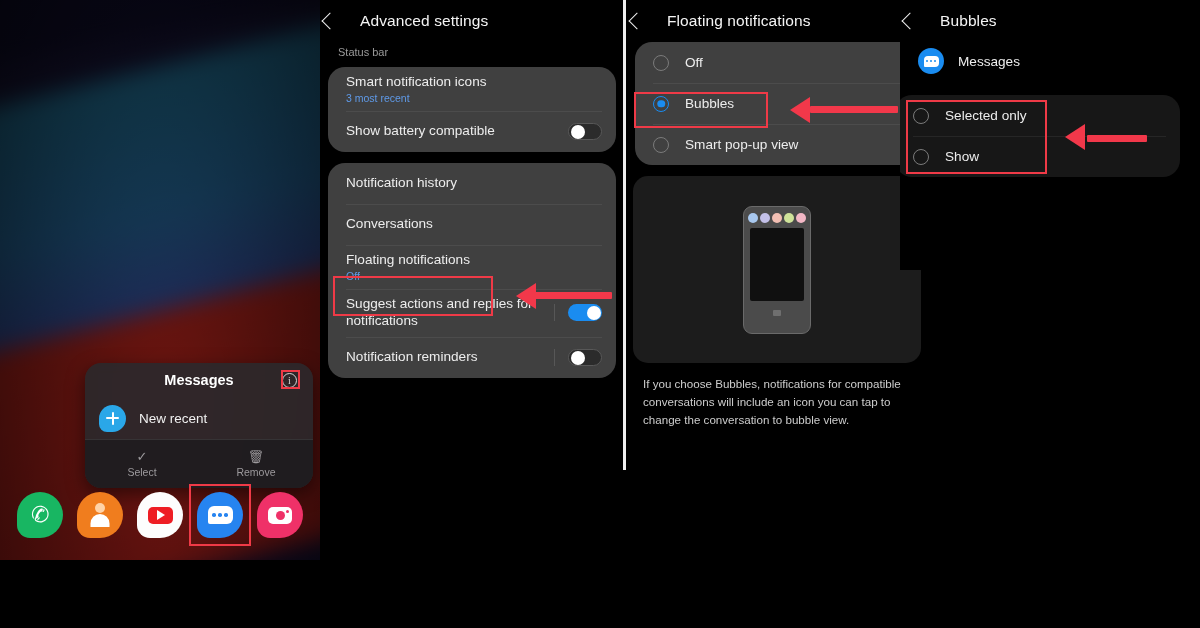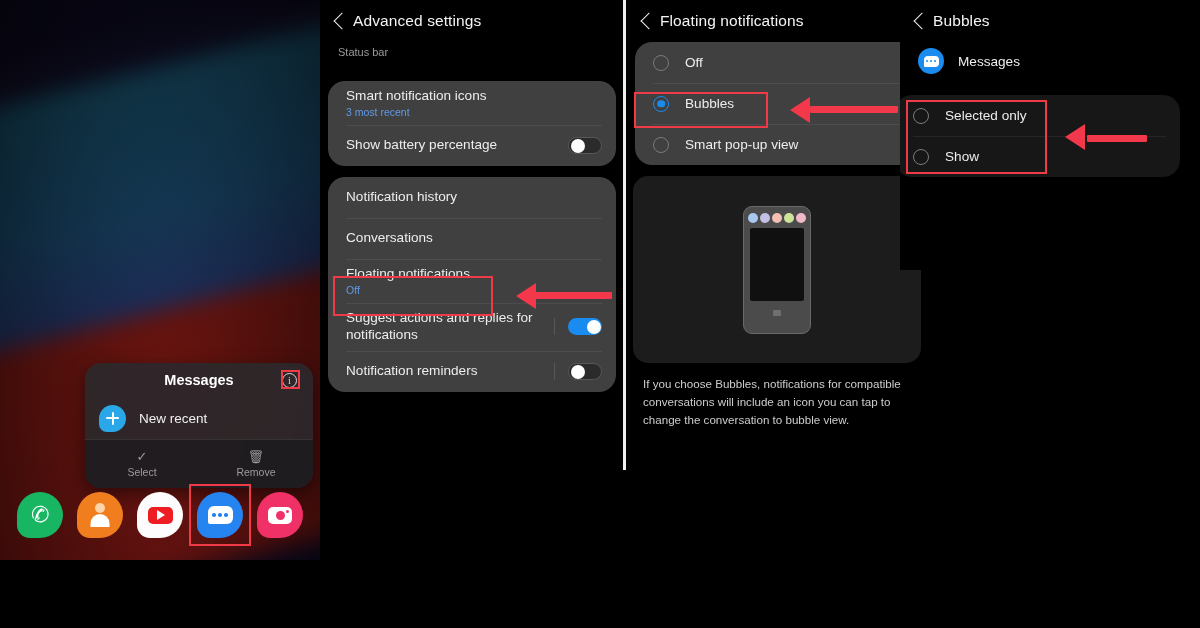--- a/index.html
+++ b/index.html
@@ -262,39 +262,39 @@
     position: absolute;
     top: 0;
     background: #000;
     color: #fff;
     overflow: hidden;
   }
   .panel-header {
     display: flex;
     align-items: center;
     height: 42px;
-    padding-left: 16px;
-    gap: 5px;
+    padding-left: 4px;
+    gap: 24px;
   }
   .back-chevron {
     width: 11px; height: 11px;
     border-left: 1.8px solid #f2f2f2;
     border-bottom: 1.8px solid #f2f2f2;
     transform: rotate(45deg);
     flex: 0 0 auto;
   }
   .panel-title {
     font-size: 15.5px;
     color: #f4f4f4;
     letter-spacing: 0.1px;
   }
   .section-label {
     color: #9a9a9a;
     font-size: 11px;
-    padding: 4px 0 23px 18px;
+    padding: 4px 0 9px 18px;
   }
   .card {
     background: #404040;
     border-radius: 17px;
     margin: 0 8px 11px 8px;
     overflow: hidden;
   }
   .row {
     display: flex;
     align-items: center;
@@ -559,21 +559,21 @@
 
     <div class="card">
       <div class="row">
         <div class="row-texts">
           <div class="row-title">Smart notification icons</div>
           <div class="row-sub">3 most recent</div>
         </div>
       </div>
       <div class="row">
         <div class="row-texts">
-          <div class="row-title">Show battery percentage</div>
+          <div class="row-title">Show battery compatible</div>
         </div>
         <div class="toggle toggle-off">
             <span class="knob"></span>
           </div>
       </div>
     </div>
 
     <div class="card">
       <div class="row">
         <div class="row-texts">

